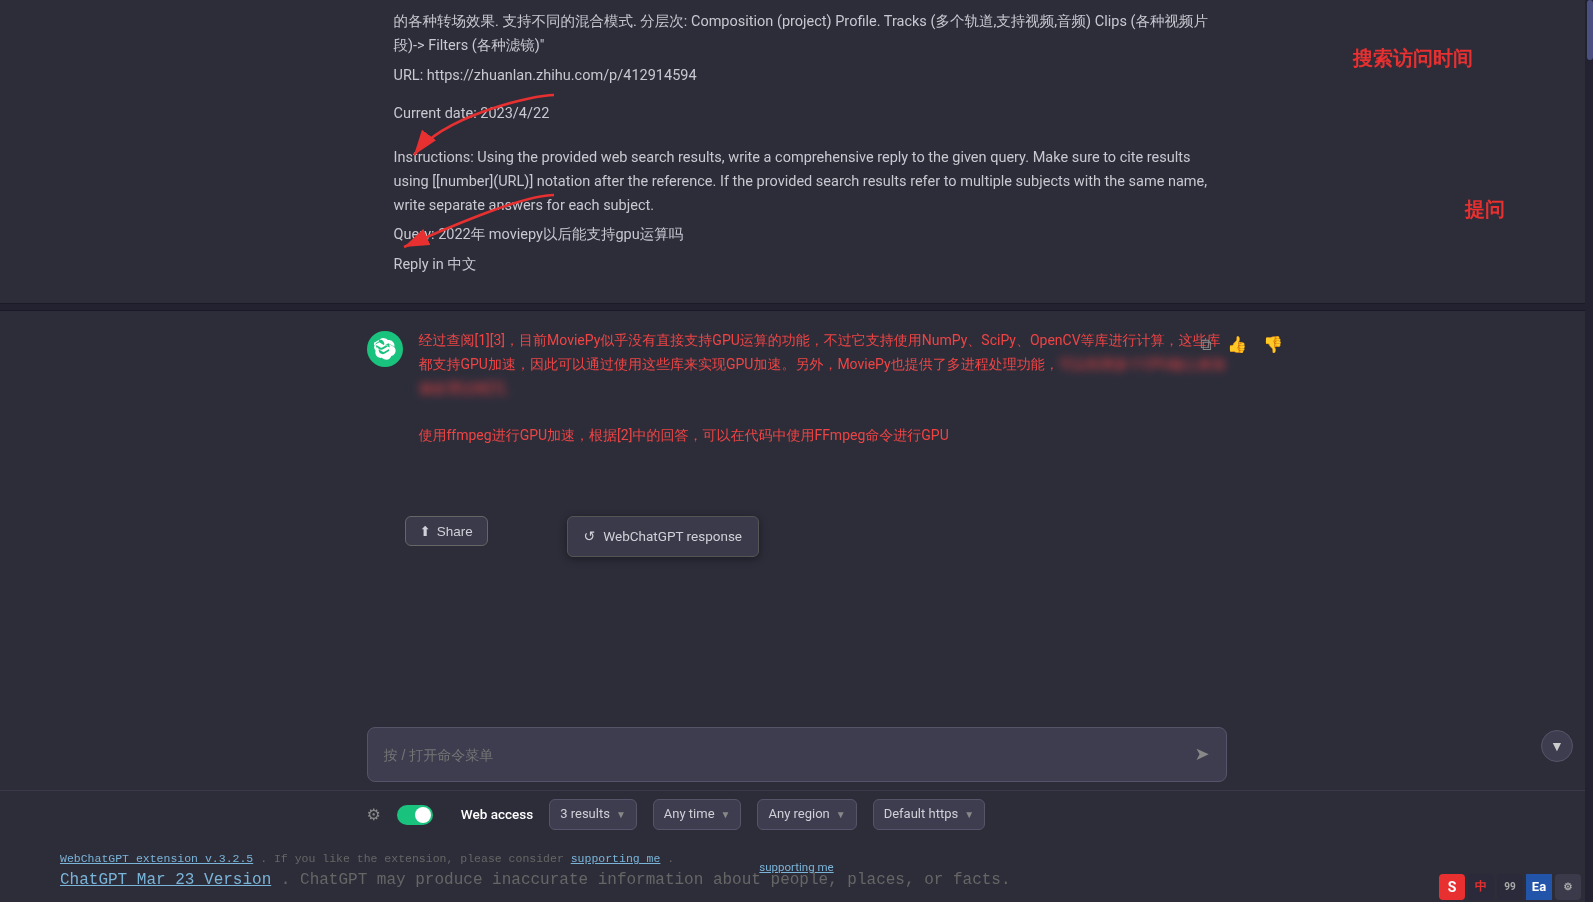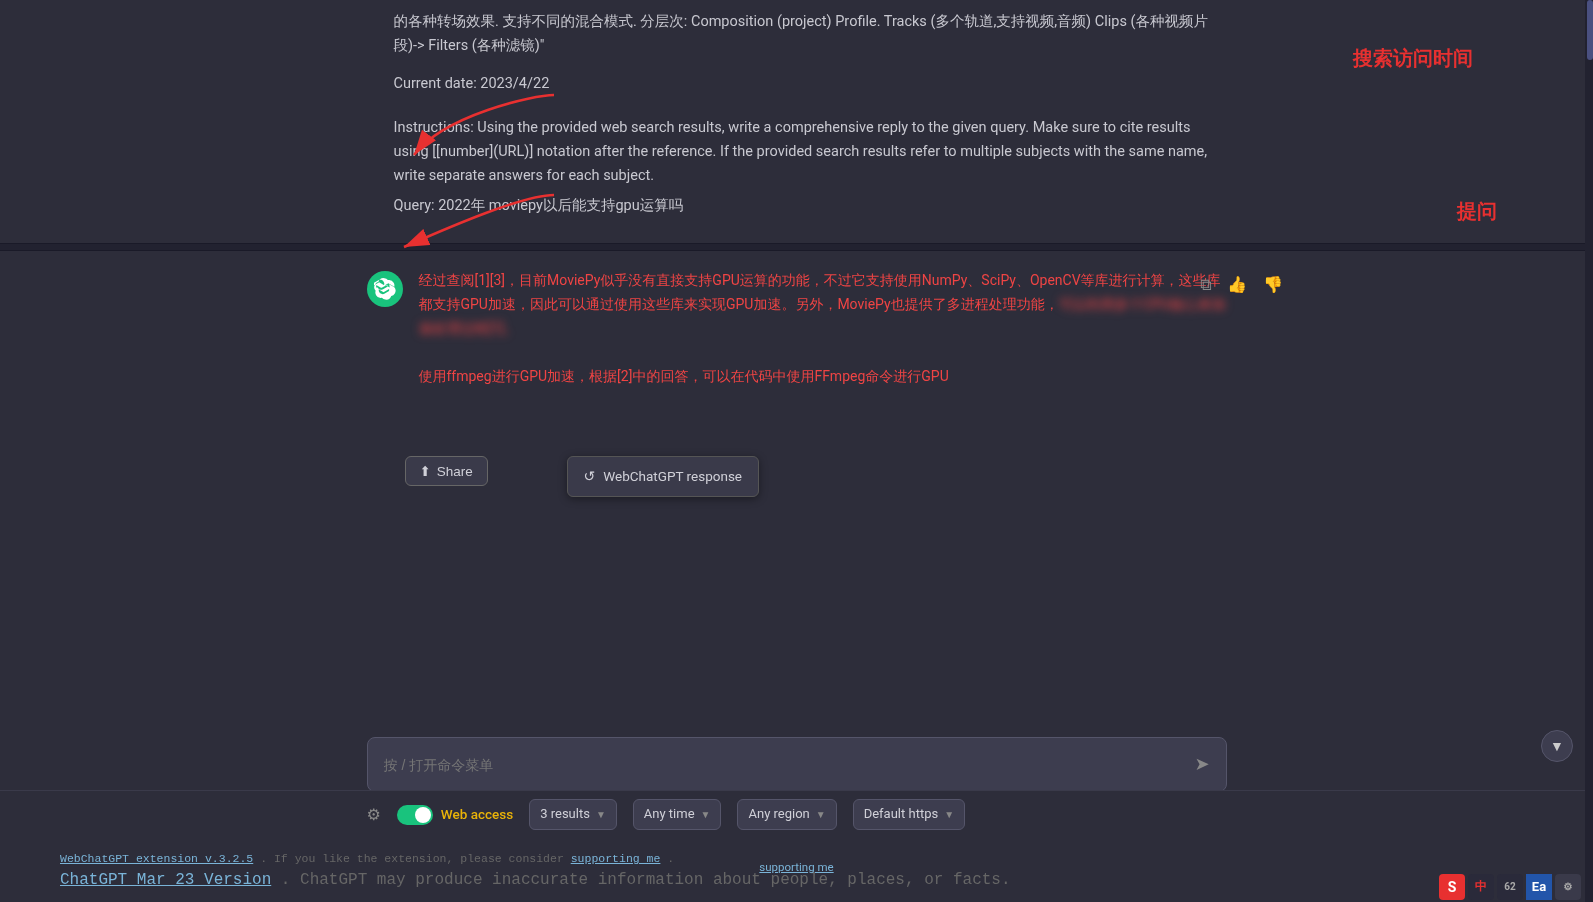--- a/index.html
+++ b/index.html
@@ -153,21 +153,21 @@
       font-size: 13.5px;
       cursor: pointer;
       display: flex;
       align-items: center;
       gap: 6px;
     }
 
     
     .input-section {
       position: absolute;
-      bottom: 110px;
+      bottom: 120px;
       left: 0;
       right: 0;
       padding: 0 60px;
     }
 
     .input-wrapper {
       max-width: 860px;
       margin: 0 auto;
       background: #3d3d4f;
       border: 1px solid #55556a;
@@ -312,23 +312,24 @@
       width: 16px;
       height: 16px;
       background: white;
       border-radius: 50%;
       position: absolute;
       top: 2px;
       right: 2px;
     }
 
     .toggle-label {
-      color: #eab308;
+      color: #ffffff;
       font-size: 13.5px;
       font-weight: 500;
+      margin-left: 20px;
     }
 
     .toolbar-select {
       background: #3d3d4f;
       border: 1px solid #55556a;
       border-radius: 6px;
       padding: 4px 10px;
       color: #d0d0d8;
       font-size: 13px;
       cursor: pointer;
@@ -435,25 +436,29 @@
     a { color: #7ab4d8; text-decoration: underline; }
   </style>
 </head>
 <body>
 
 <div class="main-content">
 
   <div class="prompt-section">
     <div class="prompt-text">
       <p>的各种转场效果. 支持不同的混合模式. 分层次: Composition (project) Profile. Tracks (多个轨道,支持视频,音频) Clips (各种视频片段)-&gt; Filters (各种滤镜)"</p>
+      <p>
+        <span>URL: https://zhuanlan.zhihu.com/p/412914594</span>
+      </p>
       <p style="margin-top:14px;">
         <span style="color:#c8c8d0;">Current date: 2023/4/22</span>
       </p>
       <p style="margin-top:20px;">Instructions: Using the provided web search results, write a comprehensive reply to the given query. Make sure to cite results using [[number](URL)] notation after the reference. If the provided search results refer to multiple subjects with the same name, write separate answers for each subject.</p>
       <p>Query: 2022年 moviepy以后能支持gpu运算吗</p>
+      <p>Reply in 中文</p>
     </div>
 
     <div class="annotation-wrapper" style="top:0; left:0; width:100%; height:260px;">
 
       <svg style="position:absolute; top:75px; left:280px; width:320px; height:100px;" viewBox="0 0 320 100">
         <defs>
           <marker id="arrowhead1" markerWidth="10" markerHeight="7" refX="10" refY="3.5" orient="auto">
             <polygon points="0 0, 10 3.5, 0 7" fill="#e83030"></polygon>
           </marker>
         </defs>
@@ -462,21 +467,21 @@
       <div class="annotation-text" style="top:42px; right:120px;font-family:Liberation Serif, serif;">搜索访问时间</div>
 
       <svg style="position:absolute; top:175px; left:280px; width:350px; height:100px;" viewBox="0 0 350 100">
         <defs>
           <marker id="arrowhead2" markerWidth="10" markerHeight="7" refX="10" refY="3.5" orient="auto">
             <polygon points="0 0, 10 3.5, 0 7" fill="#e83030"></polygon>
           </marker>
         </defs>
         <path d="M 260 20 C 230 20, 160 50, 110 72" stroke="#e83030" stroke-width="2.5" fill="none" marker-end="url(#arrowhead2)"></path>
       </svg>
-      <div class="annotation-text" style="top:195px; right:96px;">提问</div>
+      <div class="annotation-text" style="top:195px; right:88px;font-family:Liberation Mono, monospace;">提问</div>
     </div>
   </div>
 
   <div class="section-divider"></div>
 
   <div class="response-section">
     <div class="response-row">
 
       <div class="chatgpt-icon">
         <svg viewBox="0 0 41 41" xmlns="http://www.w3.org/2000/svg">
@@ -593,18 +598,18 @@
     <span>▼</span>
   </div>
 
   <div class="scrollbar-right">
     <div class="scrollbar-thumb"></div>
   </div>
 
   <div class="bottom-right-cluster">
     <div class="cluster-icon cluster-red" style="font-size:14px;">S</div>
     <div class="cluster-icon cluster-dark" style="color:#e83030; font-size:12px;">中</div>
-    <div class="cluster-icon cluster-dark" style="font-size:10px; color:#aaa;">62</div>
+    <div class="cluster-icon cluster-dark" style="font-size:10px; color:#aaa;">99</div>
     <div class="cluster-icon" style="background:#2255aa; font-size:13px; color:white; font-weight:bold; border-radius:0;">Ea</div>
     <div class="cluster-icon cluster-dark" style="font-size:10px; background:#3a3a4a;">⚙</div>
   </div>
 
 </div>
 
 </body></html>

